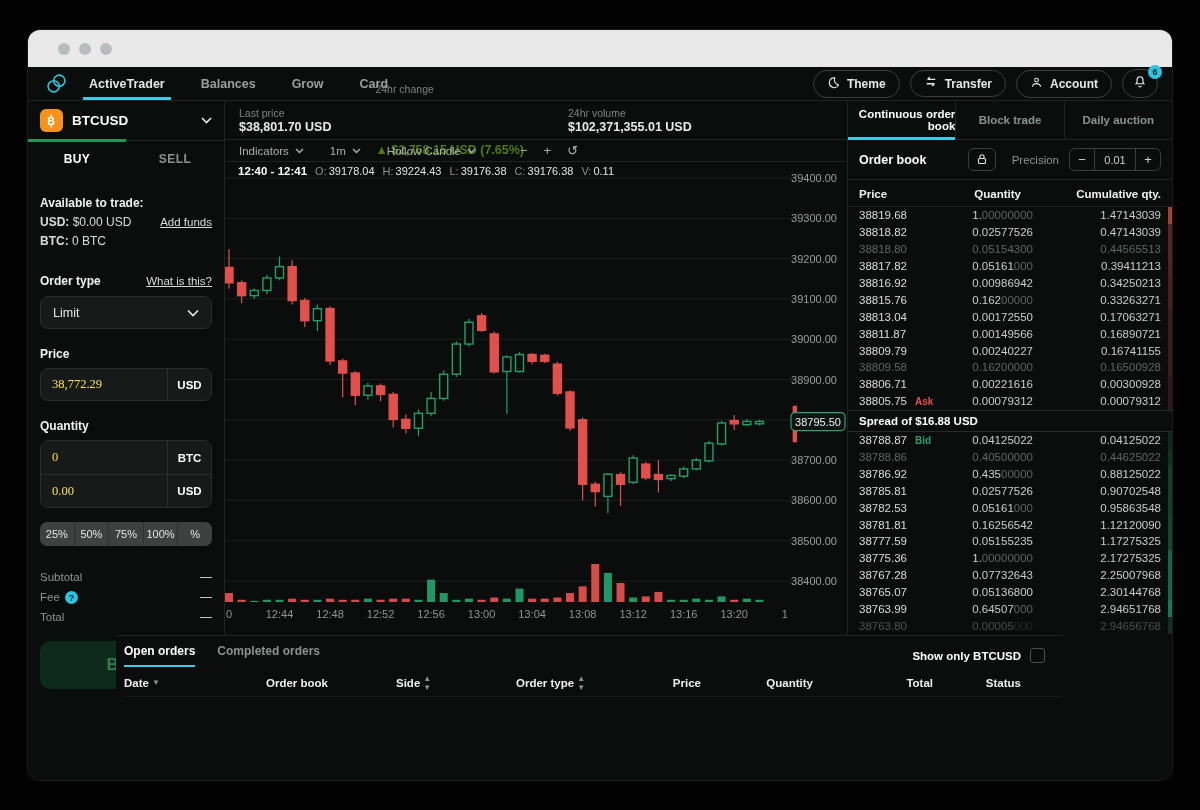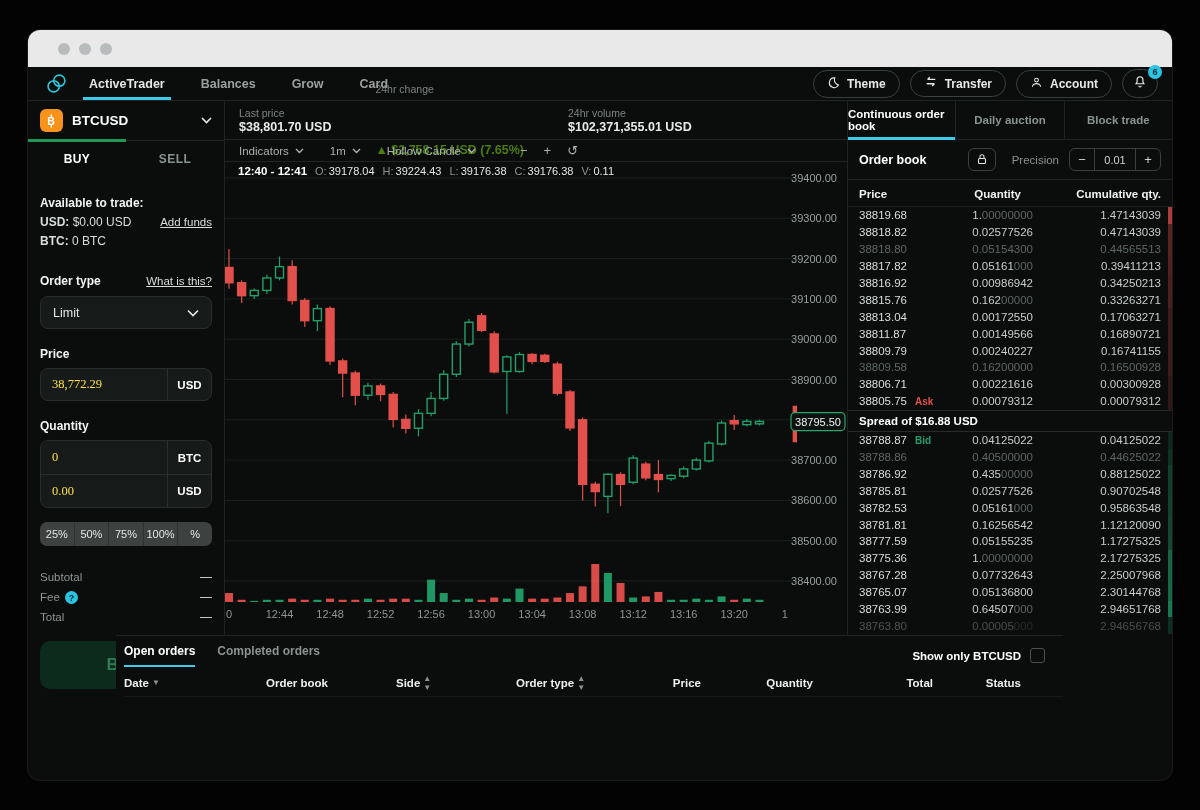--- a/index.html
+++ b/index.html
@@ -59,21 +59,21 @@
              font-size:17px; font-weight:bold; letter-spacing:1px; cursor:pointer; font-family:inherit; }
 
   
   .right-region { flex:1; display:flex; flex-direction:column; }
   .top-strip { height:39px; display:flex; border-bottom:1px solid #1f2523; }
   .stats { width:622px; display:flex; align-items:center; gap:44px; padding-left:14px; }
   .stat .lab { color:#7d8581; font-size:10.5px; }
   .stat .val { color:#e8ebe9; font-size:12.5px; font-weight:bold; margin-top:1px; }
   .stat .val.up { color:#4d7c0f;margin-top:48px; }
   .mtabs { flex:1; display:flex; border-left:1px solid #1f2523; }
-  .mtab { flex:1; display:flex; align-items:center; justify-content:center; color:#8b9390; font-size:11.5px; font-weight:bold; position:relative; cursor:pointer; }
+  .mtab { flex:1; display:flex; align-items:center; justify-content:center; color:#8b9390; font-size:11.5px; font-weight:bold; position:relative; cursor:pointer;text-align:right; }
   .mtab + .mtab { border-left:1px solid #1f2523; }
   .mtab.active { color:#fff; }
   .mtab.active::after { content:""; position:absolute; left:0; right:0; bottom:-1px; height:3px; background:#3ecbe8; }
 
   .content-row { display:flex; height:495px; }
   .chart-col { width:622px; display:flex; flex-direction:column; }
   .chart-toolbar { height:26px; display:flex; align-items:center; gap:26px; padding-left:14px; border-bottom:1px solid #1f2523; color:#aab1ad; font-size:11.5px; }
   .tb-item { display:flex; align-items:center; gap:6px; cursor:pointer; }
   .tb-tools { display:flex; gap:16px; margin-left:18px; color:#aab1ad; font-size:13px; }
   .tb-tools span { cursor:pointer; }
@@ -286,22 +286,22 @@
             <div class="lab">24hr change</div>
             <div class="val up">▲ $2,758.15 USD (7.65%)</div>
           </div>
           <div class="stat">
             <div class="lab">24hr volume</div>
             <div class="val">$102,371,355.01 USD</div>
           </div>
         </div>
         <div class="mtabs">
           <div class="mtab active">Continuous order book</div>
+          <div class="mtab">Block trade</div>
           <div class="mtab">Daily auction</div>
-          <div class="mtab">Block trade</div>
         </div>
       </div>
 
       <div class="content-row">
         <div class="chart-col">
           <div class="chart-toolbar">
             <span class="tb-item">
               <span>Indicators</span>
               <svg width="9" height="6" viewBox="0 0 9 6">
                   <path d="M1 1 l3.5 3.5 L8 1" stroke="#aab1ad" stroke-width="1.4" fill="none"></path>

